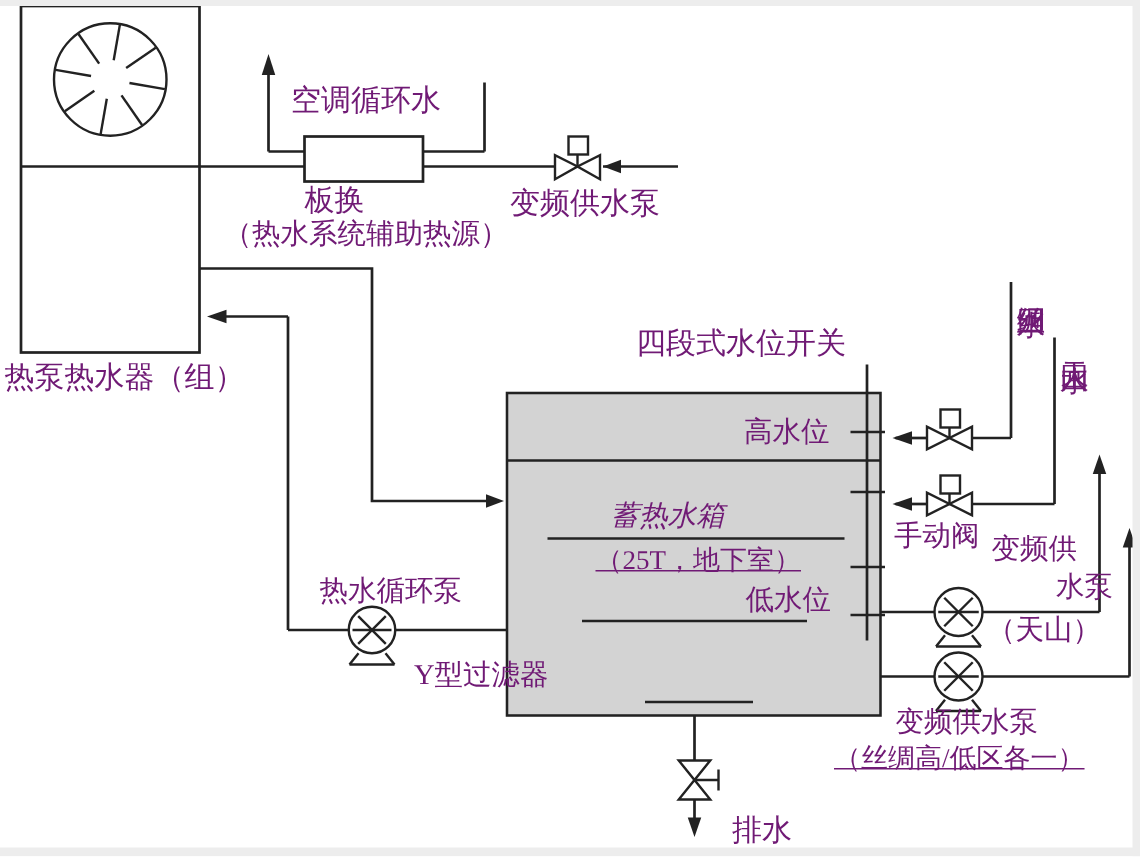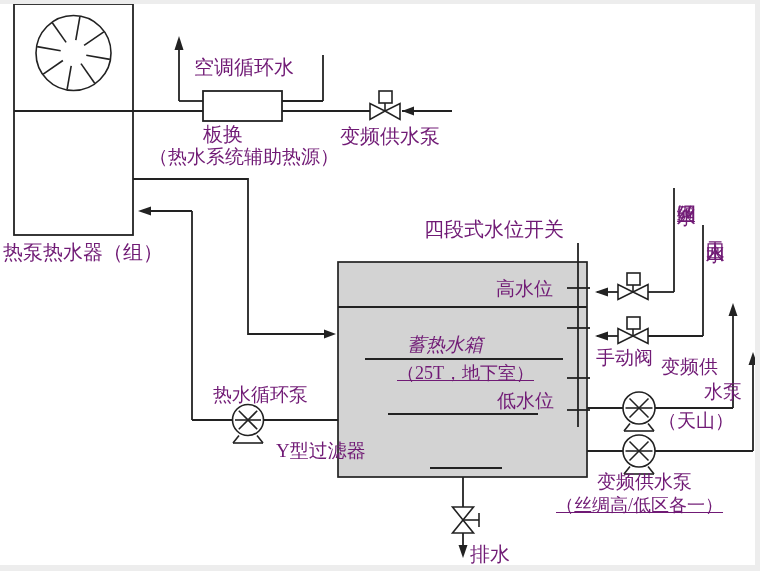--- a/index.html
+++ b/index.html
@@ -188,18 +188,18 @@
   <div class="lbl f19 vtext" style="left:676px;top:189px;">丝绸回水</div>
   <div class="lbl f19 vtext" style="left:705px;top:226px;">天山回水</div>
   <div class="lbl f19" style="left:596px;top:347px;">手动阀</div>
   <div class="lbl f19" style="left:661px;top:356px;">变频供</div>
   <div class="lbl f19" style="left:704px;top:381px;">水泵</div>
   <div class="lbl f19" style="left:658px;top:410px;">（天山）</div>
   <div class="lbl f19" style="left:213px;top:384px;">热水循环泵</div>
   <div class="lbl f19" style="left:276px;top:440px;">Y型过滤器</div>
   <div class="lbl f19" style="left:597px;top:471px;">变频供水泵</div>
   <div class="lbl f18" style="left:556px;top:495px;">（丝绸高/低区各一）</div>
-  <div class="lbl f20" style="left:470px;top:543px;">排水</div>
+  <div class="lbl f20" style="left:488px;top:543px;">排水</div>
 
   <div class="edge" style="left:0;top:0;width:760px;height:4px;"></div>
   <div class="edge" style="left:755px;top:0;width:5px;height:571px;"></div>
   <div class="edge" style="left:0;top:565px;width:760px;height:6px;"></div>
 </div>
 
 </body></html>

